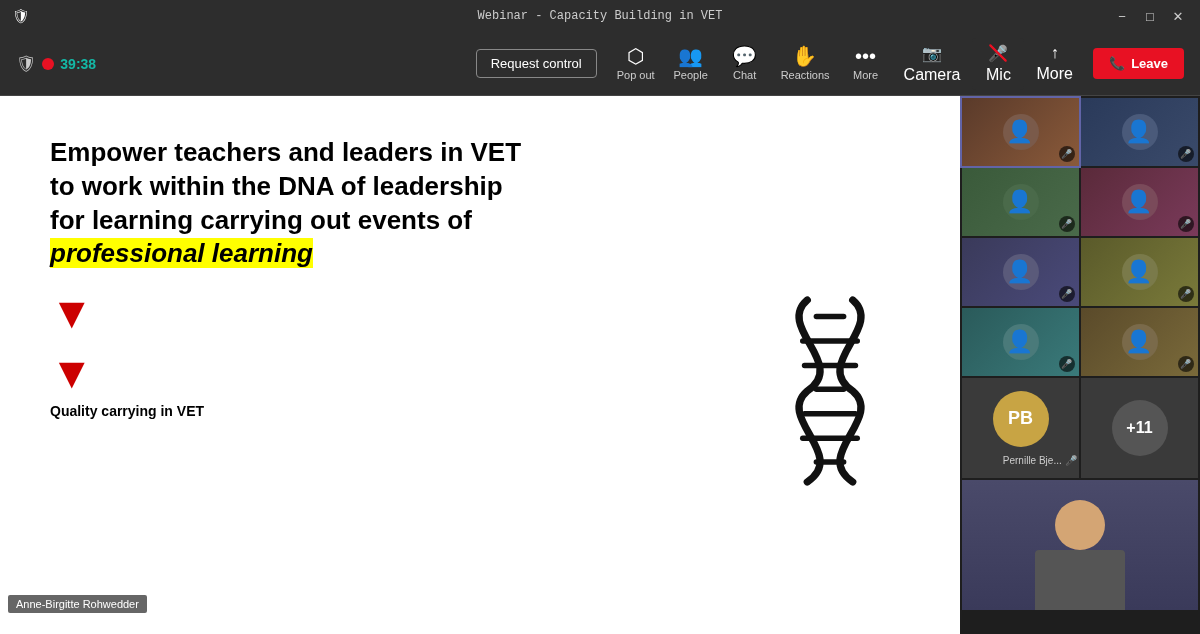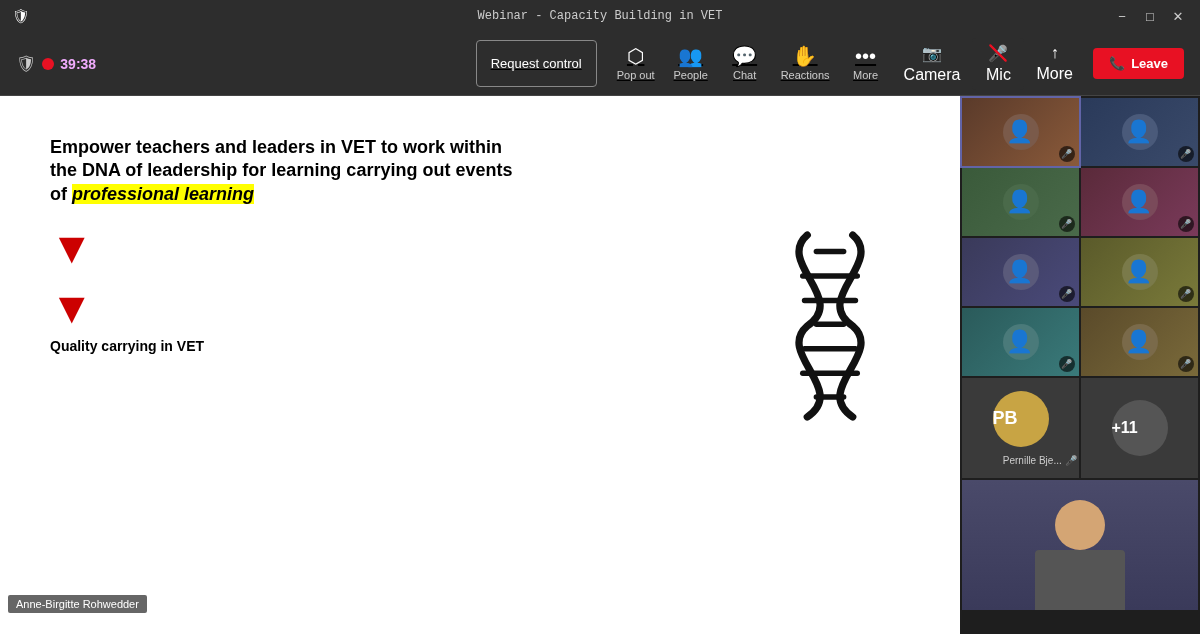--- a/index.html
+++ b/index.html
@@ -65,28 +65,28 @@
     }
     .shield-icon-wrap {
       color: #ccc; font-size: 16px;
     }
     .rec-dot {
       width: 12px; height: 12px;
       background: #e81123;
       border-radius: 50%;
     }
     .timer {
-      color: #f0abfc;
+      color: #14b8a6;
       font-size: 14px;
       font-weight: 600;
     }
     .toolbar-center {
       display: flex;
+      align-items: center;
       gap: 4px;
-      text-decoration: underline;
     }
     .request-btn {
       background: transparent;
       border: 1px solid #888;
       color: #fff;
       padding: 6px 14px;
       border-radius: 4px;
       font-size: 13px;
       cursor: pointer;
     }
@@ -171,21 +171,21 @@
       background: #fff;
       position: relative;
       overflow: hidden;
     }
     .slide-content {
       padding: 40px 50px 30px 50px;
       height: 100%;
       position: relative;
     }
     .slide-title {
-      font-size: 18px;
+      font-size: 26px;
       font-weight: 800;
       color: #000;
       line-height: 1.3;
       margin-bottom: 20px;
       max-width: 480px;
     }
     .highlight {
       background: #ffff00;
       font-style: italic;
     }
@@ -290,21 +290,21 @@
       display: flex;
       flex-direction: column;
       align-items: center;
       justify-content: center;
       gap: 8px;
       position: relative;
     }
     .avatar-circle {
       width: 56px; height: 56px;
       border-radius: 50%;
-      display: flex; align-items: center; justify-content: flex-start;
+      display: flex; align-items: center; justify-content: center;
       font-size: 18px; font-weight: 700; color: #fff;
     }
     .avatar-name {
       font-size: 10px;
       color: #ccc;
       text-align: center;
     }
     .plus-count {
       background: #555;
     }

